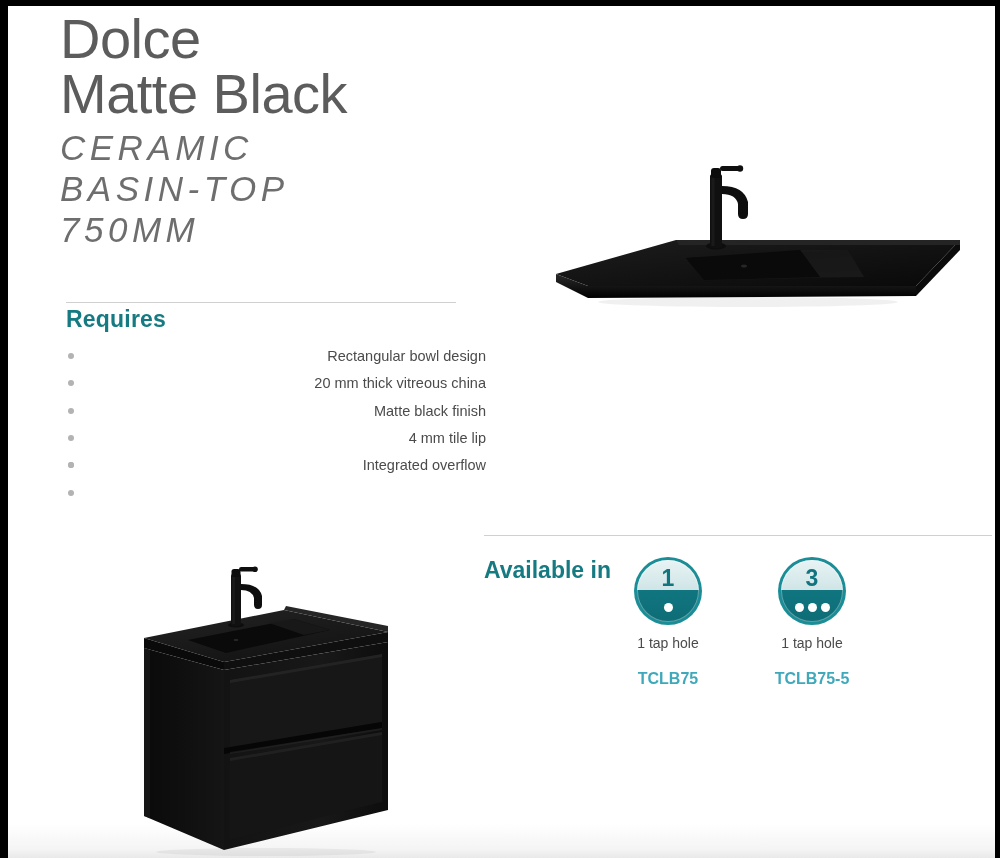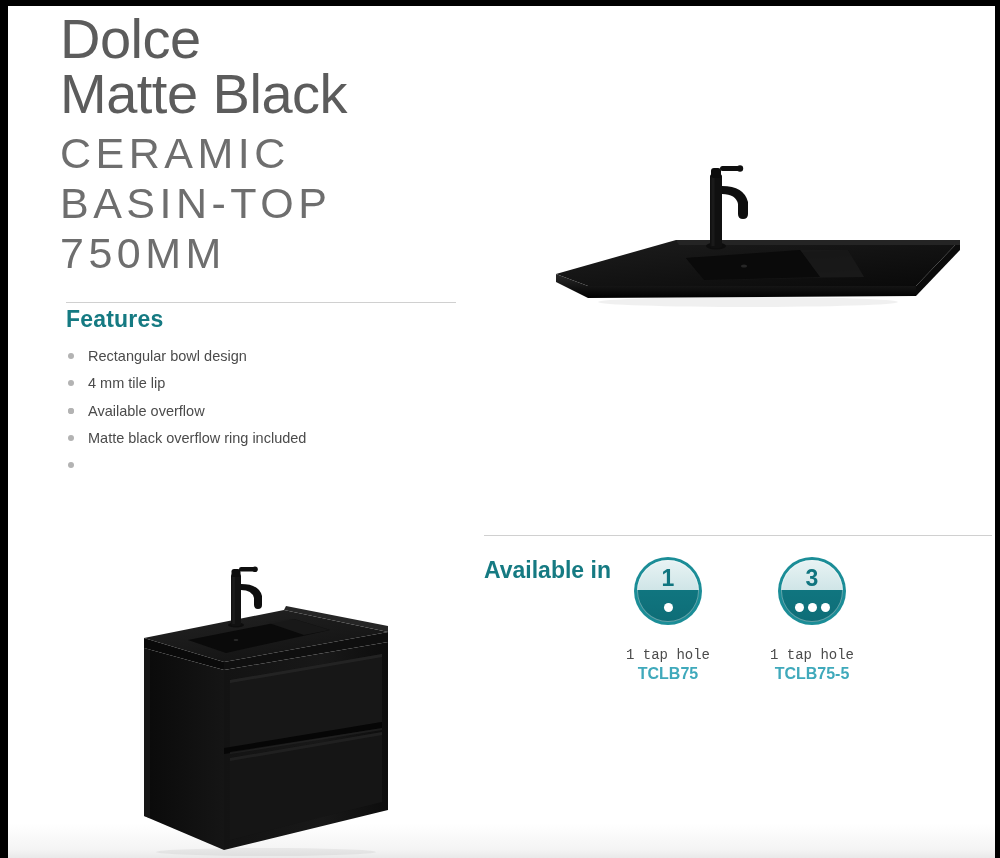--- a/index.html
+++ b/index.html
@@ -36,26 +36,27 @@
     font-weight: 300;
     font-size: 56px;
     line-height: 0.98;
     color: #5c5c5c;
     letter-spacing: -0.5px;
     margin: 0;
     white-space: pre-line;
   }
   .subtitle {
     font-weight: 300;
-    font-size: 43px;
+    font-size: 35px;
     line-height: 1.17;
     color: #6e6e6e;
     letter-spacing: 4.5px;
     margin: 6px 0 0 0;
     white-space: pre-line;
+    font-style: italic;
   }
   .rule {
     height: 1px;
     background: #d0d0d0;
     border: 0;
   }
   .rule-left {
     position: absolute;
     left: 58px; top: 288px;
     width: 390px;
@@ -75,20 +76,21 @@
     margin: 0; padding: 0;
     list-style: none;
   }
   .feature-list li {
     position: relative;
     padding-left: 22px;
     margin-bottom: 8.5px;
     font-size: 14.5px;
     color: #4b4b4b;
     line-height: 1.3;
+    text-align: right;
   }
   .feature-list li .bullet {
     position: absolute;
     left: 2px; top: 6px;
     width: 6px; height: 6px;
     border-radius: 50%;
     background: #b3b3b3;
   }
 
   
@@ -150,27 +152,26 @@
     gap: 4px;
     padding-top: 2px;
   }
   .badge-dots i {
     display: block;
     width: 9px; height: 9px;
     border-radius: 50%;
     background: #ffffff;
   }
   .badge-caption {
-    margin-top: 22px;
+    margin-top: 10px;
     font-size: 14px;
     color: #4b4b4b;
-    font-family: Liberation Mono, monospace;
   }
   .badge-code {
-    margin-top: 2px;
+    margin-top: 19px;
     font-size: 16px;
     font-weight: bold;
     color: #3fa9bb;
   }
 
   
   .photo-basin {
     position: absolute;
     left: 540px; top: 140px;
     width: 420px; height: 180px;
@@ -191,28 +192,29 @@
     <div class="left-col">
       <h1 class="title">Dolce
 Matte Black</h1>
       <h2 class="subtitle">CERAMIC
 BASIN-TOP
 750MM</h2>
     </div>
 
     <hr class="rule rule-left">
 
-    <div class="features-head">Features</div>
+    <div class="features-head">Requires</div>
 
     <ul class="feature-list">
       <li><span class="bullet"></span><span>Rectangular bowl design</span></li>
+      <li><span class="bullet"></span><span>20 mm thick vitreous china</span></li>
+      <li><span class="bullet"></span><span>Matte black finish</span></li>
       <li><span class="bullet"></span><span>4 mm tile lip</span></li>
       <li><span class="bullet"></span></li>
-      <li><span class="bullet"></span><span>Available overflow</span></li>
-      <li><span class="bullet"></span><span>Matte black overflow ring included</span></li>
+      <li><span class="bullet"></span><span>Integrated overflow</span></li>
       <li><span class="bullet"></span></li>
     </ul>
 
     <div class="photo-basin">
       <svg viewBox="0 0 420 180" xmlns="http://www.w3.org/2000/svg">
         <defs>
           <linearGradient id="topface" x1="0" y1="0" x2="1" y2="1">
             <stop offset="0%" stop-color="#1d1d1d"></stop>
             <stop offset="55%" stop-color="#121212"></stop>
             <stop offset="100%" stop-color="#090909"></stop>

